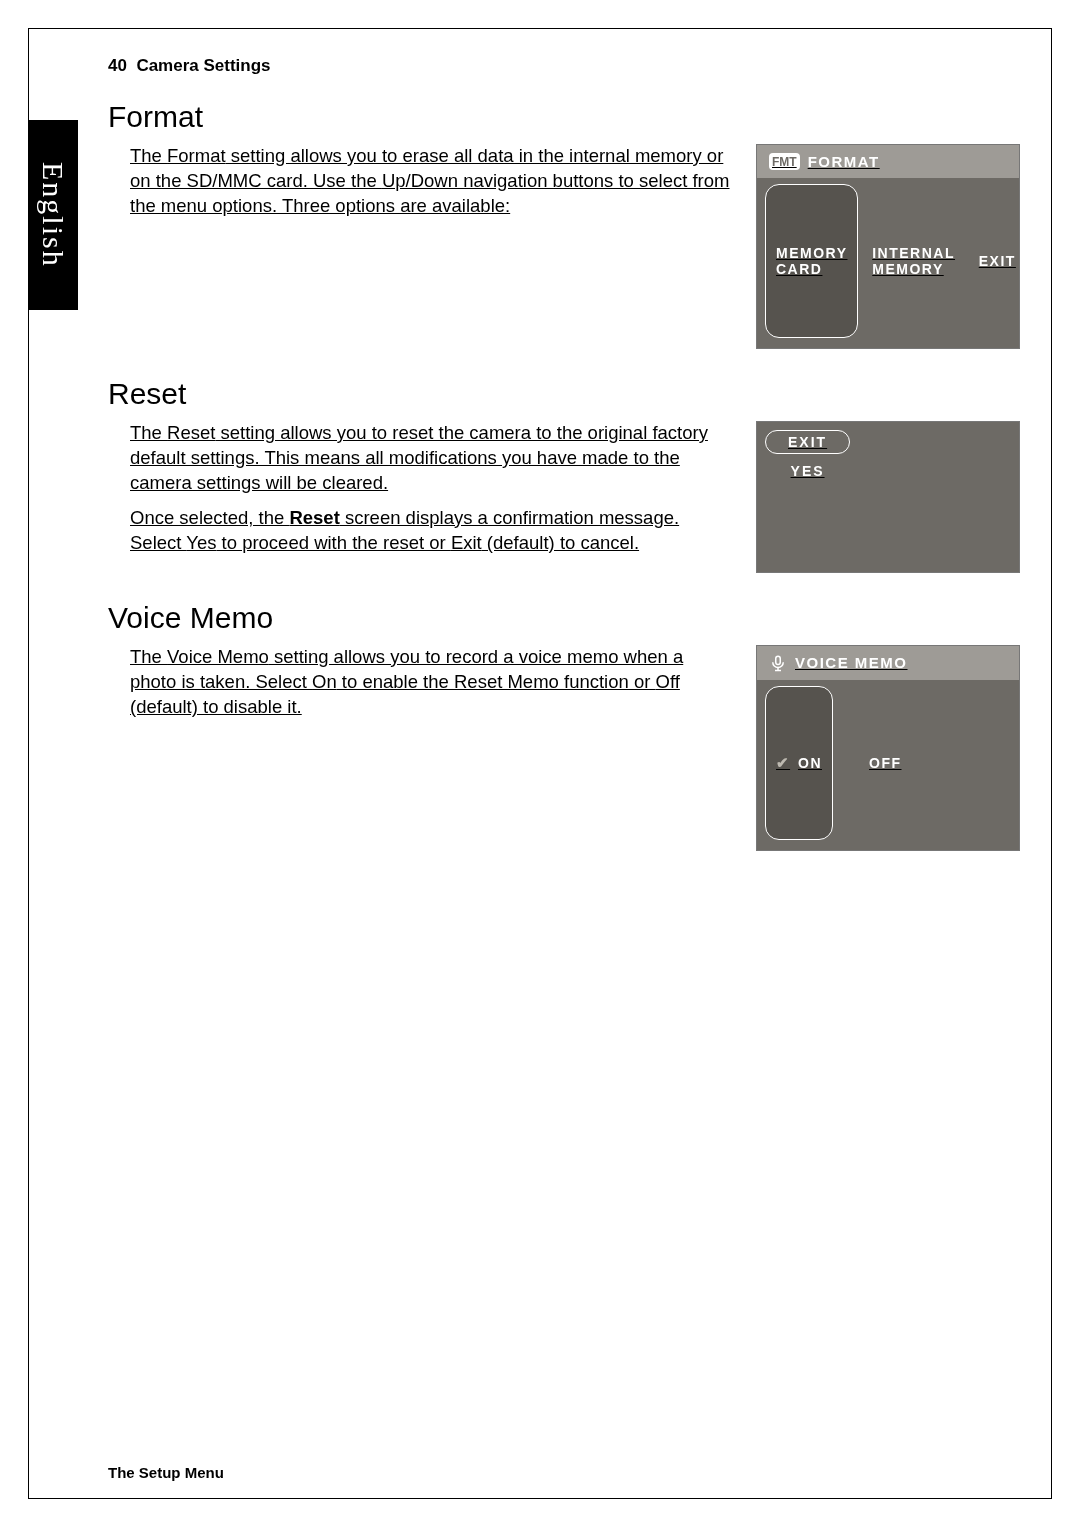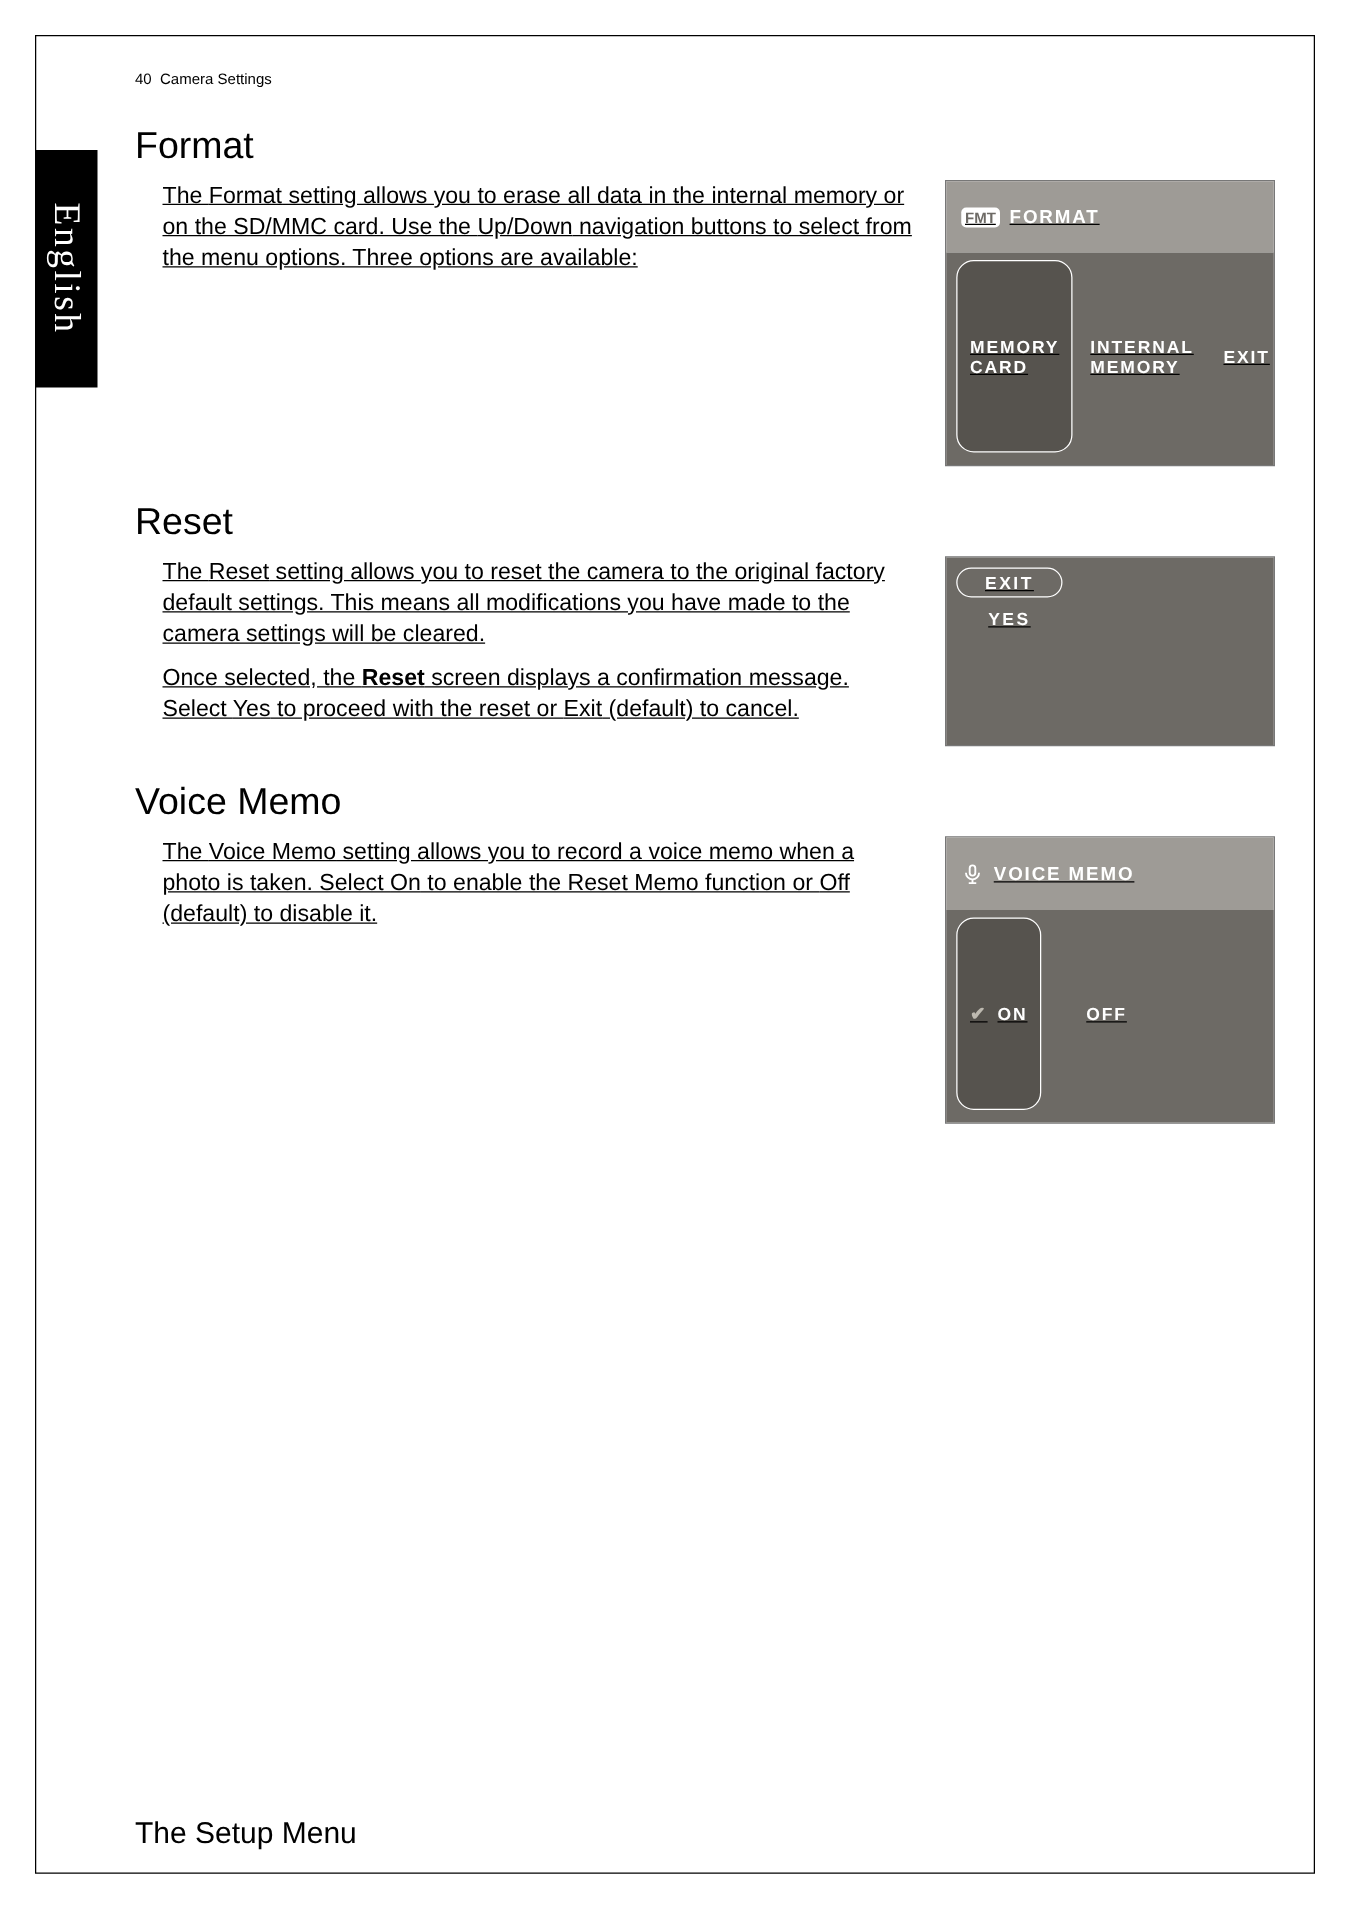--- a/index.html
+++ b/index.html
@@ -35,29 +35,29 @@
     writing-mode: vertical-rl;
     text-orientation: sideways;
     transform: rotate(0deg);
     letter-spacing: 2px;
     font-family: Georgia, serif;
   }
   .header {
     position: absolute;
     left: 108px;
     top: 56px;
-    font-size: 12px;
-    font-weight: normal;
+    font-size: 17px;
+    font-weight: bold;
   }
   .footer {
     position: absolute;
     left: 108px;
     bottom: 46px;
-    font-size: 24px;
-    font-weight: normal;
+    font-size: 15px;
+    font-weight: bold;
   }
   .content {
     position: absolute;
     left: 108px;
     top: 100px;
     right: 60px;
     bottom: 100px;
   }
   .section { margin-bottom: 28px; }
   .section-title {
@@ -86,23 +86,22 @@
     flex-shrink: 0;
     display: flex;
     flex-direction: column;
   }
   .screen-header {
     background: #9e9b96;
     color: #fff;
     font-size: 15px;
     font-weight: bold;
     letter-spacing: 1.5px;
-    padding: 20px 12px;
-    display: flex;
-    align-items: center;
+    padding: 8px 12px;
+    display: flex;
     gap: 8px;
   }
   .screen-body {
     background: #6d6a65;
     padding: 6px 8px 10px 8px;
     min-height: 150px;
     display: flex;
     flex-direction: row;
     gap: 4px;
   }

